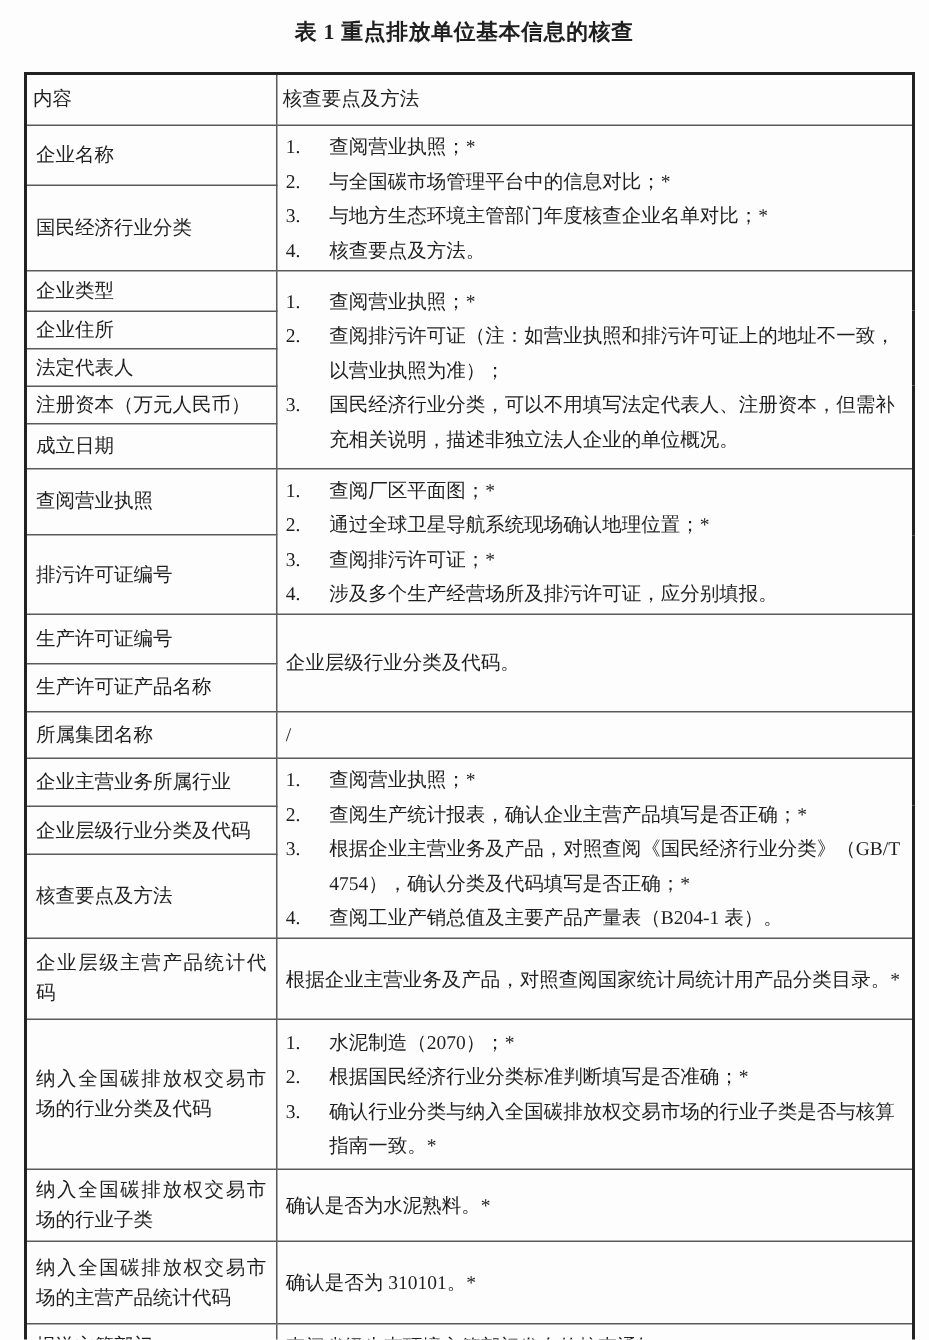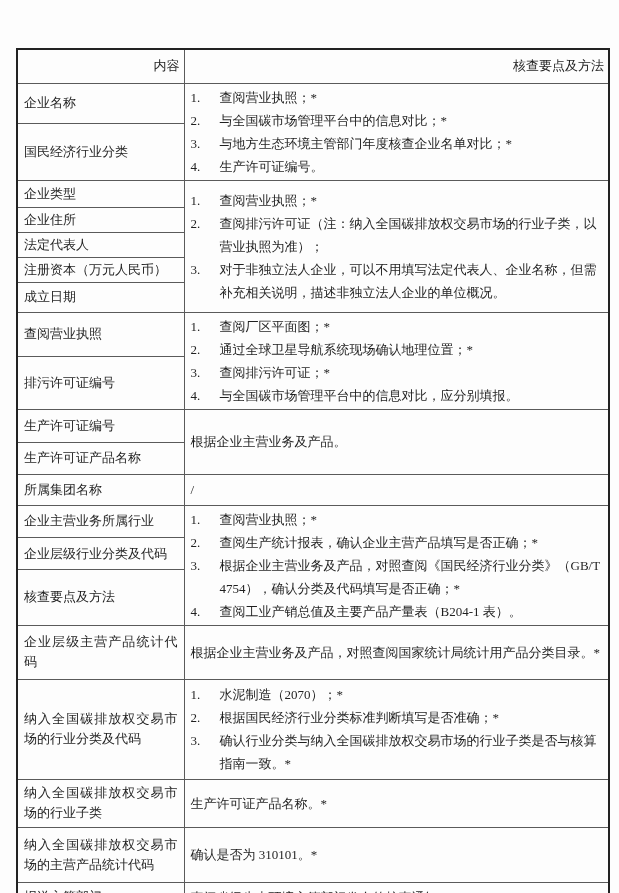--- a/index.html
+++ b/index.html
@@ -26,21 +26,21 @@
   table.vt col.c1{width:167px;}
   table.vt col.c2{width:425px;}
   table.vt th, table.vt td{
     border:1px solid #5a5a5a;
     padding:2px 6px;
     vertical-align:middle;
     font-weight:normal;
   }
   table.vt{border:2px solid #222;}
   table.vt th{
-    text-align:right;
+    text-align:left;
     font-size:13px;
     padding:6px 4px;
   }
   td.label{
     text-align:justify;
     padding-left:8px;
     padding-right:6px;
     line-height:20px;
   }
   td.method{
@@ -51,20 +51,21 @@
   .li{display:flex;line-height:23px;}
   .li .n{flex:0 0 29px;}
   .li .t{flex:1;text-align:left;}
   .slash{line-height:20px;}
 </style>
 </head>
 <body>
 
 <div class="page">
 
+  <div class="doc-title">表 1 重点排放单位基本信息的核查</div>
 
   <table class="vt">
     <colgroup>
         <col class="c1">
         <col class="c2">
       </colgroup>
 
     <tbody>
         <tr style="height:34px">
       <th>内容</th>
@@ -81,42 +82,42 @@
         <div class="li">
               <span class="n">2.</span>
               <span class="t">与全国碳市场管理平台中的信息对比；*</span>
             </div>
         <div class="li">
               <span class="n">3.</span>
               <span class="t">与地方生态环境主管部门年度核查企业名单对比；*</span>
             </div>
         <div class="li">
               <span class="n">4.</span>
-              <span class="t">生产许可证编号。</span>
+              <span class="t">核查要点及方法。</span>
             </div>
       </td>
     </tr>
     <tr style="height:51px">
       <td class="label">国民经济行业分类</td>
     </tr>
 
     <tr style="height:27px">
       <td class="label">企业类型</td>
       <td class="method" rowspan="5">
         <div class="li">
               <span class="n">1.</span>
               <span class="t">查阅营业执照；*</span>
             </div>
         <div class="li">
               <span class="n">2.</span>
-              <span class="t">查阅排污许可证（注：纳入全国碳排放权交易市场的行业子类，以营业执照为准）；</span>
-            </div>
-        <div class="li">
-              <span class="n">3.</span>
-              <span class="t">对于非独立法人企业，可以不用填写法定代表人、企业名称，但需补充相关说明，描述非独立法人企业的单位概况。</span>
+              <span class="t">查阅排污许可证（注：如营业执照和排污许可证上的地址不一致，以营业执照为准）；</span>
+            </div>
+        <div class="li">
+              <span class="n">3.</span>
+              <span class="t">国民经济行业分类，可以不用填写法定代表人、注册资本，但需补充相关说明，描述非独立法人企业的单位概况。</span>
             </div>
       </td>
     </tr>
     <tr style="height:25px">
       <td class="label">企业住所</td>
     </tr>
     <tr style="height:25px">
       <td class="label">法定代表人</td>
     </tr>
     <tr style="height:25px">
@@ -136,31 +137,31 @@
         <div class="li">
               <span class="n">2.</span>
               <span class="t">通过全球卫星导航系统现场确认地理位置；*</span>
             </div>
         <div class="li">
               <span class="n">3.</span>
               <span class="t">查阅排污许可证；*</span>
             </div>
         <div class="li">
               <span class="n">4.</span>
-              <span class="t">与全国碳市场管理平台中的信息对比，应分别填报。</span>
+              <span class="t">涉及多个生产经营场所及排污许可证，应分别填报。</span>
             </div>
       </td>
     </tr>
     <tr style="height:48px">
       <td class="label">排污许可证编号</td>
     </tr>
 
     <tr style="height:33px">
       <td class="label">生产许可证编号</td>
-      <td class="method" rowspan="2">根据企业主营业务及产品。</td>
+      <td class="method" rowspan="2">企业层级行业分类及代码。</td>
     </tr>
     <tr style="height:32px">
       <td class="label">生产许可证产品名称</td>
     </tr>
 
     <tr style="height:31px">
       <td class="label">所属集团名称</td>
       <td class="method slash">/</td>
     </tr>
 
@@ -210,21 +211,21 @@
             </div>
         <div class="li">
               <span class="n">3.</span>
               <span class="t">确认行业分类与纳入全国碳排放权交易市场的行业子类是否与核算指南一致。*</span>
             </div>
       </td>
     </tr>
 
     <tr style="height:48px">
       <td class="label">纳入全国碳排放权交易市场的行业子类</td>
-      <td class="method">生产许可证产品名称。*</td>
+      <td class="method">确认是否为水泥熟料。*</td>
     </tr>
 
     <tr style="height:55px">
       <td class="label">纳入全国碳排放权交易市场的主营产品统计代码</td>
       <td class="method">确认是否为 310101。*</td>
     </tr>
 
     <tr style="height:31px">
       <td class="label">报送主管部门</td>
       <td class="method">查阅省级生态环境主管部门发布的核查通知。*</td>

